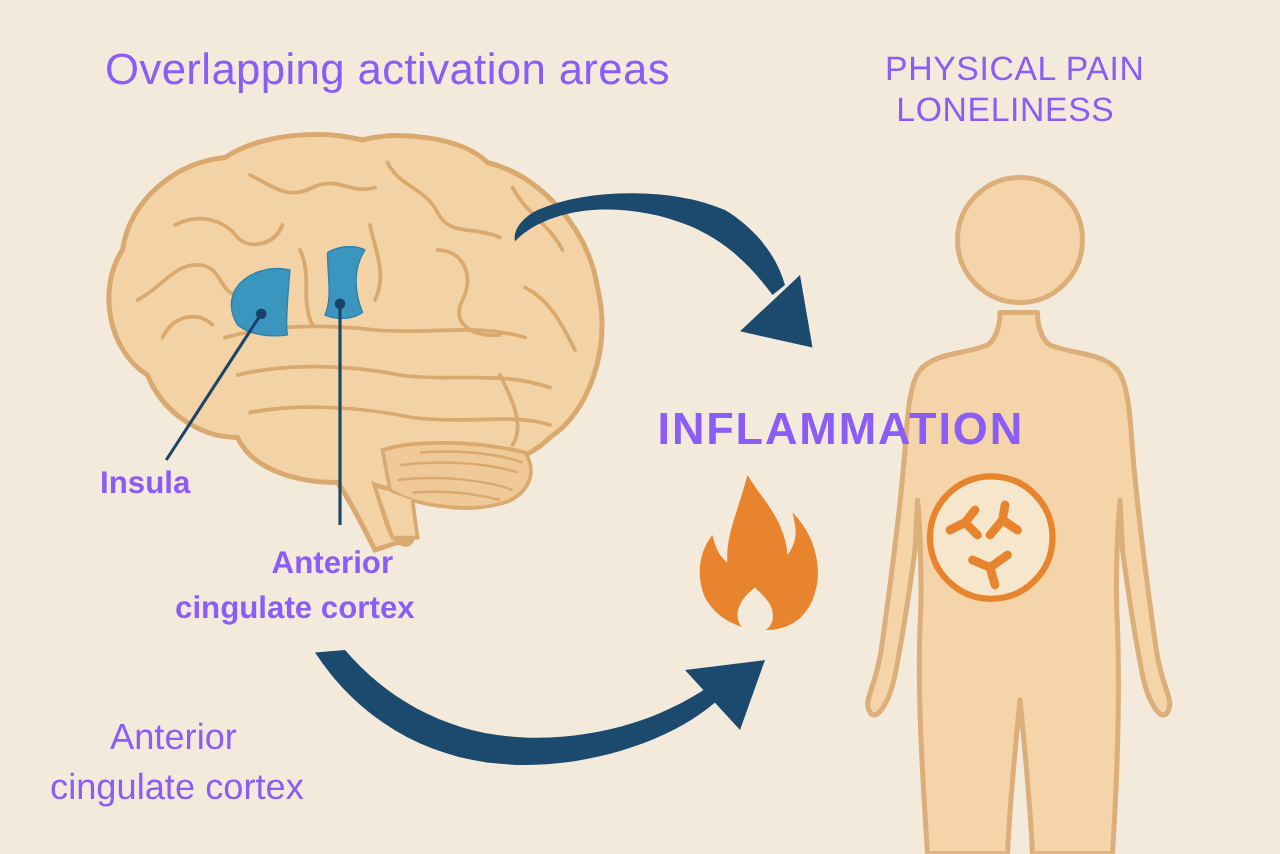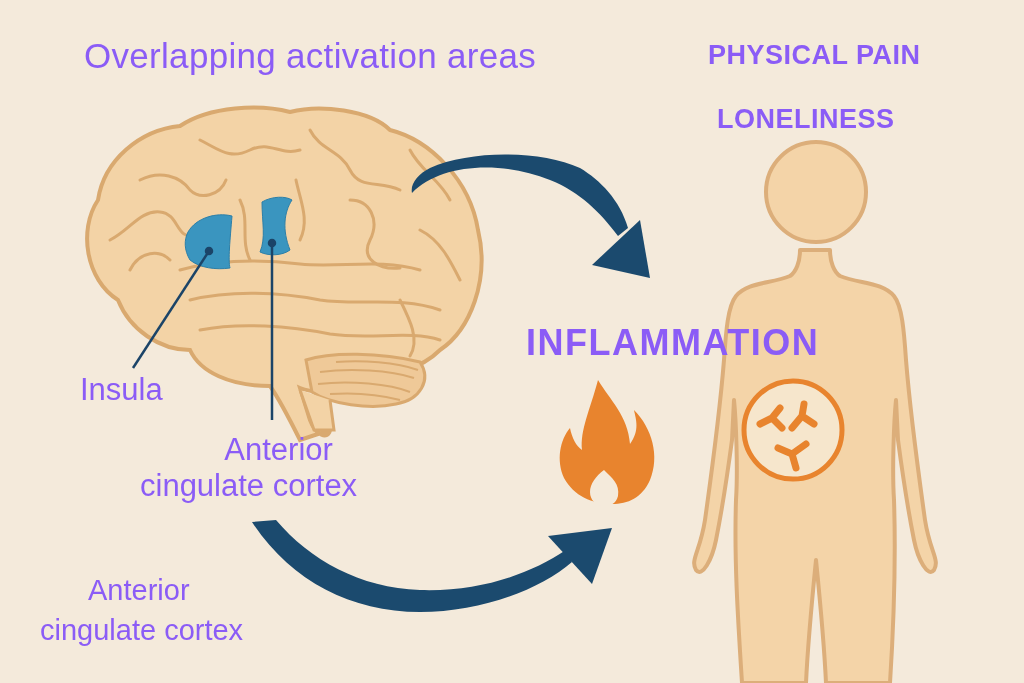--- a/index.html
+++ b/index.html
@@ -1,24 +1,24 @@
 <!DOCTYPE html>
 <html><head>
 <meta charset="utf-8">
 <style>
   html, body { margin:0; padding:0; }
   body { width:1024px; height:683px; background:#f4eadb; overflow:hidden; position:relative; font-family:"Liberation Sans", sans-serif; }
   .canvas { position:absolute; left:0; top:0; width:1024px; height:683px; }
   .txt { position:absolute; color:#8b5cf6; white-space:nowrap; }
   .title { left:84px; top:36px; font-size:35px; font-weight:normal; letter-spacing:0.3px; }
-  .cond { left:708px; font-size:27px; font-weight:bold; letter-spacing:0.5px; }
+  .cond { left:708px; font-size:27px; font-weight:normal; letter-spacing:0.5px; }
   .cond1 { top:40px; }
-  .cond2 { top:104px; left:717px; }
+  .cond2 { top:73px; left:717px; }
   .infl { left:526px; top:322px; font-size:36px; font-weight:bold; letter-spacing:1.5px; }
-  .lbl { font-size:31px; }
+  .lbl { font-size:25px;font-weight:bold; }
   .insula { left:80px; top:372px; }
   .acc1 { left:200px; top:432px; line-height:36px; text-align:center; }
   .acc2 { left:88px; top:570px; line-height:40px; font-size:29px; text-align:left; }
   .acc2 .l2 { margin-left:-48px; }
 </style>
 </head>
 <body>
 
 <svg class="canvas" viewBox="0 0 1024 683" xmlns="http://www.w3.org/2000/svg">
 

